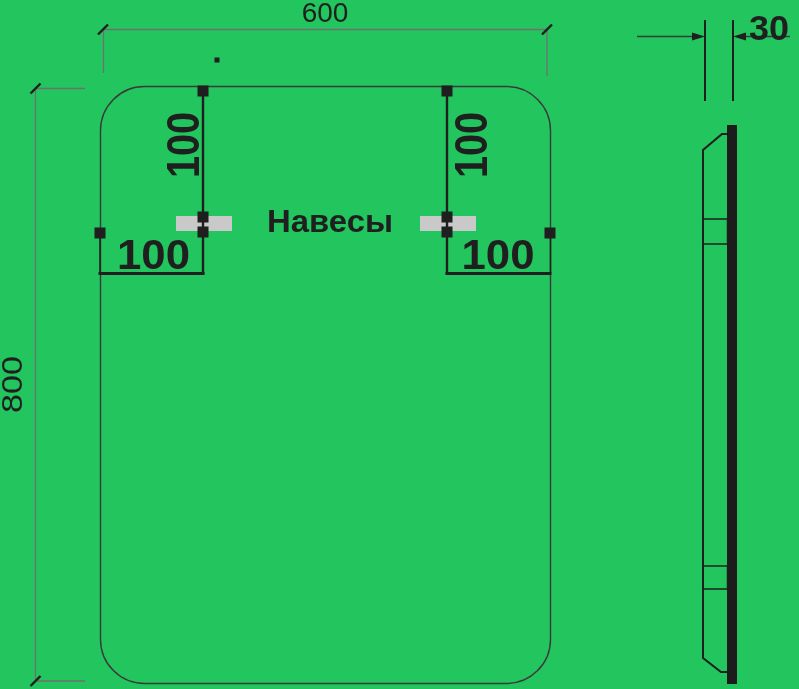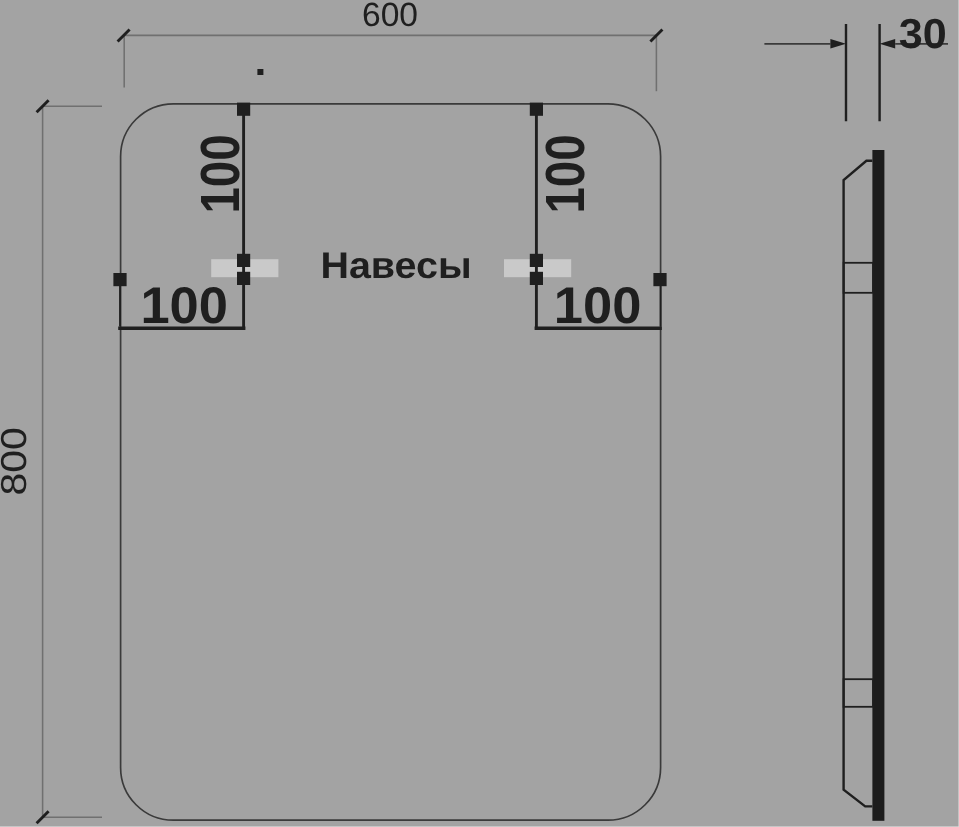--- a/index.html
+++ b/index.html
@@ -4,21 +4,21 @@
 <style>
   html, body {
     margin: 0;
     padding: 0;
     background: #ffffff;
   }
   .stage {
     position: relative;
     width: 799px;
     height: 689px;
-    background: #a3a3a3;
+    background: #22c55e;
     overflow: hidden;
   }
   svg { display: block; }
   text {
     font-family: "Liberation Sans", sans-serif;
     fill: #1f1f1f;
   }
   .t-reg  { font-weight: 400; }
   .t-bold { font-weight: 700; }
 </style>

